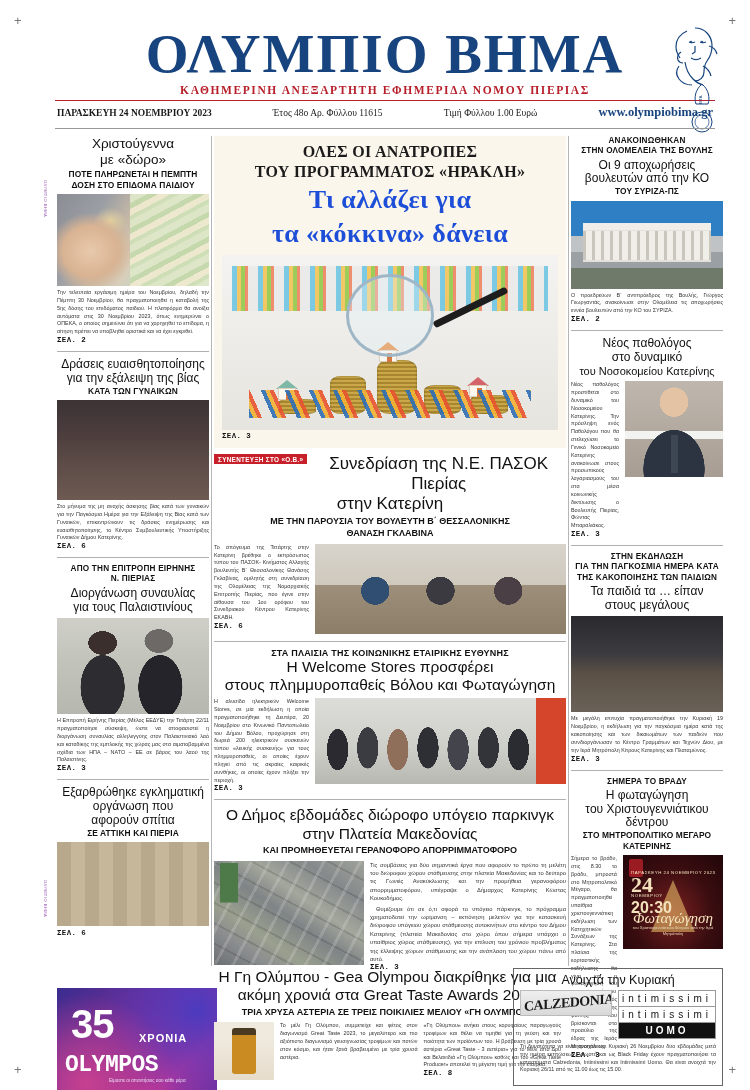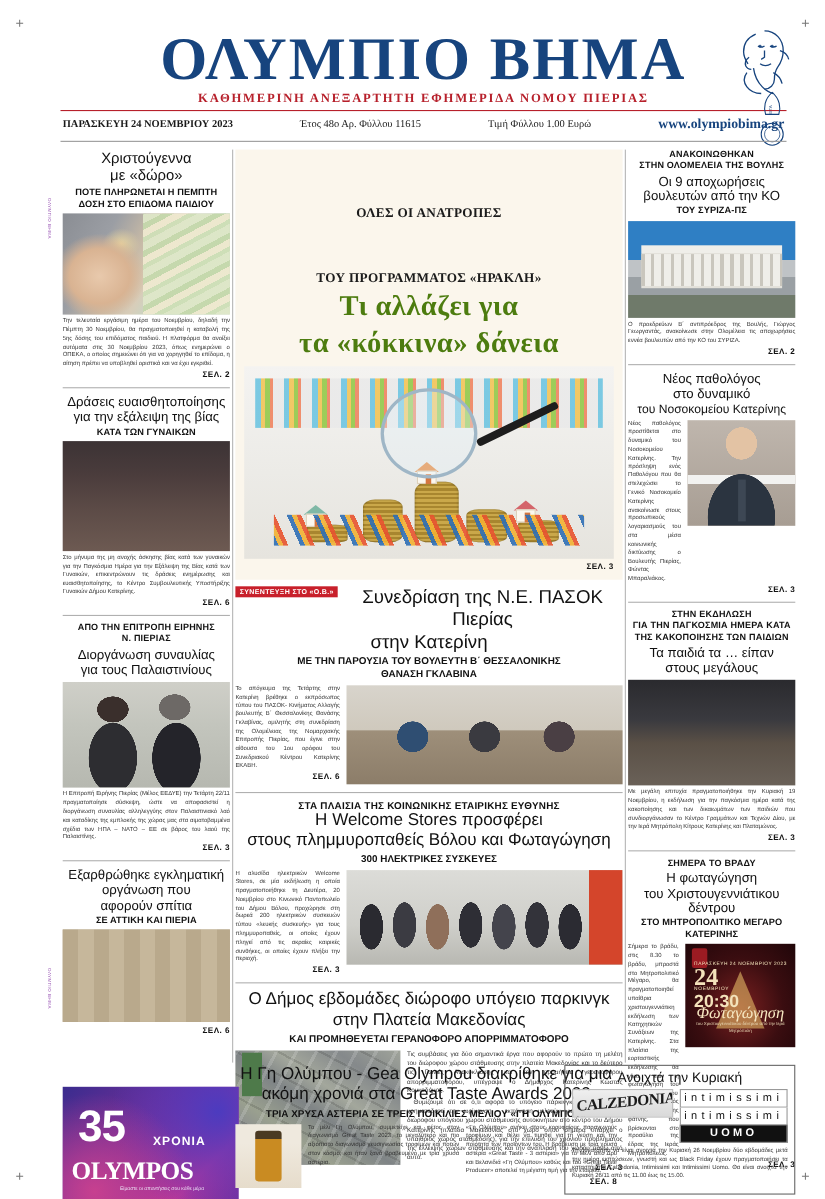--- a/index.html
+++ b/index.html
@@ -117,25 +117,24 @@
   }
   .body-txt {
     font-family: "Liberation Sans", sans-serif;
     font-size: 5.4px;
     line-height: 1.45;
     color: #333;
     text-align: justify;
   }
   .body-txt.big { font-size: 5.8px; }
   .sel {
-    font-family: Liberation Sans, sans-serif;
+    font-family: Liberation Mono, monospace;
     font-weight: bold;
     font-size: 7.4px;
     color: #111;
-    text-align: right;
     letter-spacing: .4px;
   }
   .ph { 
     position: relative;
     width: 100%;
     overflow: hidden;
     background: #cfd6dc;
   }
   .ph.sep { margin: 4px 0 3px 0; }
 
@@ -246,27 +245,26 @@
     background:#c8202b; color:#fff;
     font-family:"Liberation Sans", sans-serif;
     font-weight:bold; font-size:6.4px;
     padding:1.5px 4px; letter-spacing:.3px;
   }
 
   
   #lead-box { background:#fbf6ec; padding:6px 8px 8px 8px; }
   .lead-kicker {
     font-family:"Liberation Serif", serif; font-weight:bold;
-    font-size:12px; text-align:center; color:#1b1b1b; line-height:1.22;
+    font-size:16px; text-align:center; color:#1b1b1b; line-height:1.22;
     letter-spacing:.3px;
-    margin-top:44px;
   }
   .lead-head {
     font-family:"Liberation Serif", serif; font-weight:bold;
-    font-size:26px; text-align:center; color:#4d7c0f; line-height:1.1;
+    font-size:26px; text-align:center; color:#1d4ed8; line-height:1.1;
     margin-top:5px; letter-spacing:.4px;
   }
   .c-head {
     font-family:"Liberation Sans", sans-serif; font-weight:normal;
     font-size:17px; text-align:center; color:#111; line-height:1.18;
   }
   .c-head.s2 { font-size:15.5px; }
   .c-sub {
     font-family:"Liberation Sans", sans-serif; font-weight:bold;
     font-size:9px; text-align:center; color:#111; line-height:1.3;
@@ -292,21 +290,21 @@
     font-family:"Liberation Sans", sans-serif; font-weight:bold;
     font-size:40px; line-height:1; letter-spacing:-1px;
   }
   .olympos-xronia {
     position:absolute; left:82px; top:44px; color:#fff;
     font-family:"Liberation Sans", sans-serif; font-weight:bold; font-size:11px;
     letter-spacing:1px;
   }
   .olympos-word {
     position:absolute; left:8px; top:64px; color:#fff;
-    font-family:Liberation Serif, serif; font-weight:bold;
+    font-family:Liberation Mono, monospace; font-weight:bold;
     font-size:23px; letter-spacing:-.5px;text-align:center;
   }
   .olympos-tag {
     position:absolute; left:52px; top:90px; color:#e9dcf2;
     font-family:"Liberation Sans", sans-serif; font-size:4.6px;
   }
   #bot-center { position:absolute; left:157px; top:0; width:347px; }
   #bot-right {
     position:absolute; left:456px; top:0; width:210px; height:118px;
     border:1px solid #666; padding:4px 6px;
@@ -519,21 +517,20 @@
         </div>
         <div class="ph p-panel" style="flex:1;height:90px;"></div>
       </div>
     </div>
     <div class="art-hr"></div>
 
     <div class="art">
       <div class="c-kicker">ΣΤΑ ΠΛΑΙΣΙΑ ΤΗΣ ΚΟΙΝΩΝΙΚΗΣ ΕΤΑΙΡΙΚΗΣ ΕΥΘΥΝΗΣ</div>
       <div class="c-head s2">Η Welcome Stores προσφέρει</div>
       <div class="c-head s2">στους πλημμυροπαθείς Βόλου και Φωταγώγηση</div>
-      <div class="c-sub" style="margin-top:2px;">300 ΗΛΕΚΤΡΙΚΕΣ ΣΥΣΚΕΥΕΣ</div>
       <div class="flexrow" style="margin-top:4px;">
         <div style="width:95px;">
           <div class="body-txt">Η αλυσίδα ηλεκτρικών Welcome Stores, σε μία εκδήλωση η οποία πραγματοποιήθηκε τη Δευτέρα, 20 Νοεμβρίου στο Κινωνικό Παντοπωλείο του Δήμου Βόλου, προχώρησε στη δωρεά 200 ηλεκτρικών συσκευών τύπου «λευκής συσκευής» για τους πλημμυροπαθείς, οι οποίες έχουν πληγεί από τις ακραίες καιρικές συνθήκες, οι οποίες έχουν πλήξει την περιοχή.</div>
           <div class="sel">ΣΕΛ. 3</div>
         </div>
         <div class="ph p-group" style="flex:1;height:86px;"></div>
       </div>
     </div>
     <div class="art-hr"></div>
 

